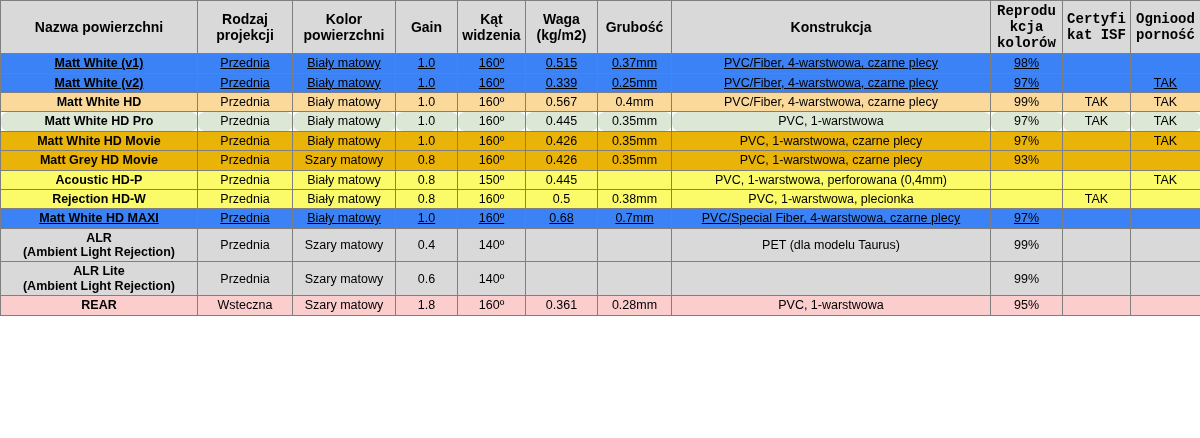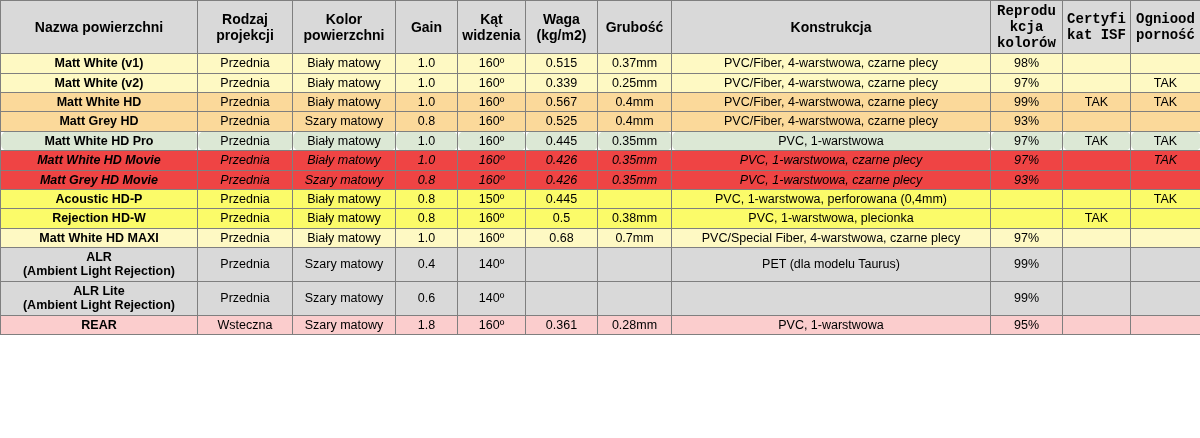--- a/index.html
+++ b/index.html
@@ -40,24 +40,24 @@
   }
   thead th.small-head {
     font-size: 11.5px;
     font-family: Liberation Mono, monospace;
   }
   td.name {
     font-weight: bold;
     font-size: 13.5px;
   }
   
-  tr.tint-white td { background: #fef9c3; }
+  tr.tint-white td { background: #3b82f6; text-decoration: underline; }
   tr.tint-orange td { background: #fbd99a; text-align: center; }
   tr.tint-green td  { background: #dce8d5; border-radius: 7px; }
-  tr.tint-blue td   { background: #ef4444; font-style: italic; }
+  tr.tint-blue td   { background: #eab308; }
   tr.tint-yellow td { background: #fbfb69; }
   tr.tint-gray td   { background: #d9d9d9; }
   tr.tint-pink td   { background: #fbcdcd; }
 
   
   col.c0 { width: 197px; }
   col.c1 { width: 95px; }
   col.c2 { width: 103px; }
   col.c3 { width: 62px; }
   col.c4 { width: 68px; }
@@ -133,33 +133,20 @@
         <td>Biały matowy</td>
         <td>1.0</td>
         <td>160º</td>
         <td>0.567</td>
         <td>0.4mm</td>
         <td>PVC/Fiber, 4-warstwowa, czarne plecy</td>
         <td class="small-cell">99%</td>
         <td class="small-cell">TAK</td>
         <td class="small-cell">TAK</td>
       </tr>
-      <tr class="tint-orange">
-        <td class="name">Matt Grey HD</td>
-        <td>Przednia</td>
-        <td>Szary matowy</td>
-        <td>0.8</td>
-        <td>160º</td>
-        <td>0.525</td>
-        <td>0.4mm</td>
-        <td>PVC/Fiber, 4-warstwowa, czarne plecy</td>
-        <td class="small-cell">93%</td>
-        <td class="small-cell"></td>
-        <td class="small-cell"></td>
-      </tr>
       <tr class="tint-green">
         <td class="name">Matt White HD Pro</td>
         <td>Przednia</td>
         <td>Biały matowy</td>
         <td>1.0</td>
         <td>160º</td>
         <td>0.445</td>
         <td>0.35mm</td>
         <td>PVC, 1-warstwowa</td>
         <td class="small-cell">97%</td>

